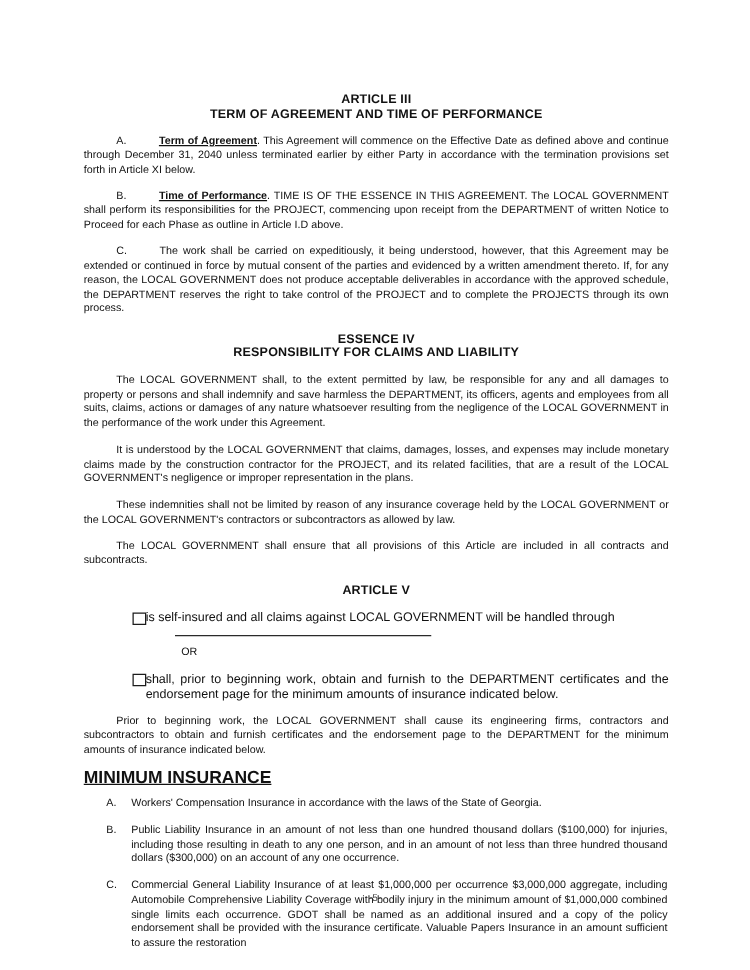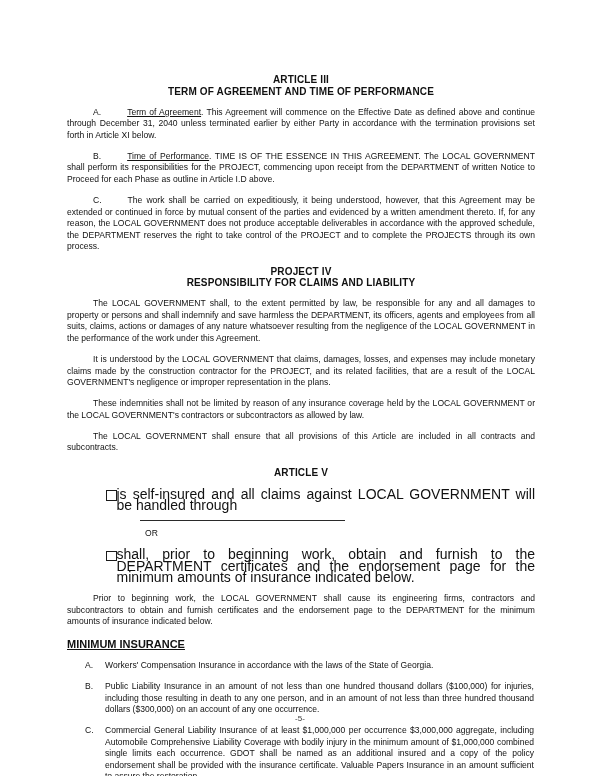--- a/index.html
+++ b/index.html
@@ -49,32 +49,32 @@
     letter-spacing: 0.02px;
   }
   .para .indent {
     display: inline-block;
     width: 26px;
   }
   .first-line-indent {
     text-indent: 26px;
   }
   .lbl {
-    font-weight: normal;
+    font-weight: bold;
     text-decoration: underline;
   }
   .item-letter {
     font-weight: normal;
   }
 
   
   .checkrow {
     display: flex;
     margin-top: 10px;
-    font-size: 14px;
+    font-size: 10px;
     line-height: 11.55px;
   }
   .checkrow .box-col {
     flex: 0 0 39px;
     padding-left: 39px;
     box-sizing: border-box;
   }
   .checkbox {
     display: inline-block;
     width: 8.5px;
@@ -100,21 +100,21 @@
     height: 7px;
   }
   .or-line {
     margin-left: 78px;
     margin-top: 4px;
     font-size: 8.55px;
     line-height: 11.55px;
   }
   .minhead {
     margin-top: 11px;
-    font-size: 11px;
+    font-size: 14px;
     line-height: 11.55px;
     font-weight: bold;
     text-decoration: underline;
   }
   .min-clause {
     display: flex;
     margin-top: 9.5px;
     font-size: 8.55px;
     line-height: 11.55px;
   }
@@ -146,21 +146,21 @@
 
     <div class="article-head">ARTICLE III</div>
     <div class="article-head">TERM OF AGREEMENT AND TIME OF PERFORMANCE</div>
 
     <p class="para"><span class="indent"></span><span class="item-letter">A.</span><span class="indent"></span><span class="lbl">Term of Agreement</span><span>. This Agreement will commence on the Effective Date as defined above and continue through December 31, 2040 unless terminated earlier by either Party in accordance with the termination provisions set forth in Article XI below.</span></p>
 
     <p class="para"><span class="indent"></span><span class="item-letter">B.</span><span class="indent"></span><span class="lbl">Time of Performance</span><span>. TIME IS OF THE ESSENCE IN THIS AGREEMENT.  The LOCAL GOVERNMENT shall perform its responsibilities for the PROJECT, commencing upon receipt from the DEPARTMENT of written Notice to Proceed for each Phase as outline in Article I.D above.</span></p>
 
     <p class="para"><span class="indent"></span><span class="item-letter">C.</span><span class="indent"></span><span>The work shall be carried on expeditiously, it being understood, however, that this Agreement may be extended or continued in force by mutual consent of the parties and evidenced by a written amendment thereto.  If, for any reason, the LOCAL GOVERNMENT does not produce acceptable deliverables in accordance with the approved schedule, the DEPARTMENT reserves the right to take control of the PROJECT and to complete the PROJECTS through its own process.</span></p>
 
-    <div class="article-head spaced-top">PROJECT IV</div>
+    <div class="article-head spaced-top">ESSENCE IV</div>
     <div class="article-head">RESPONSIBILITY FOR CLAIMS AND LIABILITY</div>
 
     <p class="para first-line-indent">The LOCAL GOVERNMENT shall, to the extent permitted by law, be responsible for any and all damages to property or persons and shall indemnify and save harmless the DEPARTMENT, its officers, agents and employees from all suits, claims, actions or damages of any nature whatsoever resulting from the negligence of the LOCAL GOVERNMENT in the performance of the work under this Agreement.</p>
     <p class="para first-line-indent">It is understood by the LOCAL GOVERNMENT that claims, damages, losses, and expenses may include monetary claims made by the construction contractor for the PROJECT, and its related facilities, that are a result of the LOCAL GOVERNMENT's negligence or improper representation in the plans.</p>
     <p class="para first-line-indent">These indemnities shall not be limited by reason of any insurance coverage held by the LOCAL GOVERNMENT or the LOCAL GOVERNMENT's contractors or subcontractors as allowed by law.</p>
     <p class="para first-line-indent">The LOCAL GOVERNMENT shall ensure that all provisions of this Article are included in all contracts and subcontracts.</p>
 
     <div class="article-head spaced-top">ARTICLE V</div>
 
 

